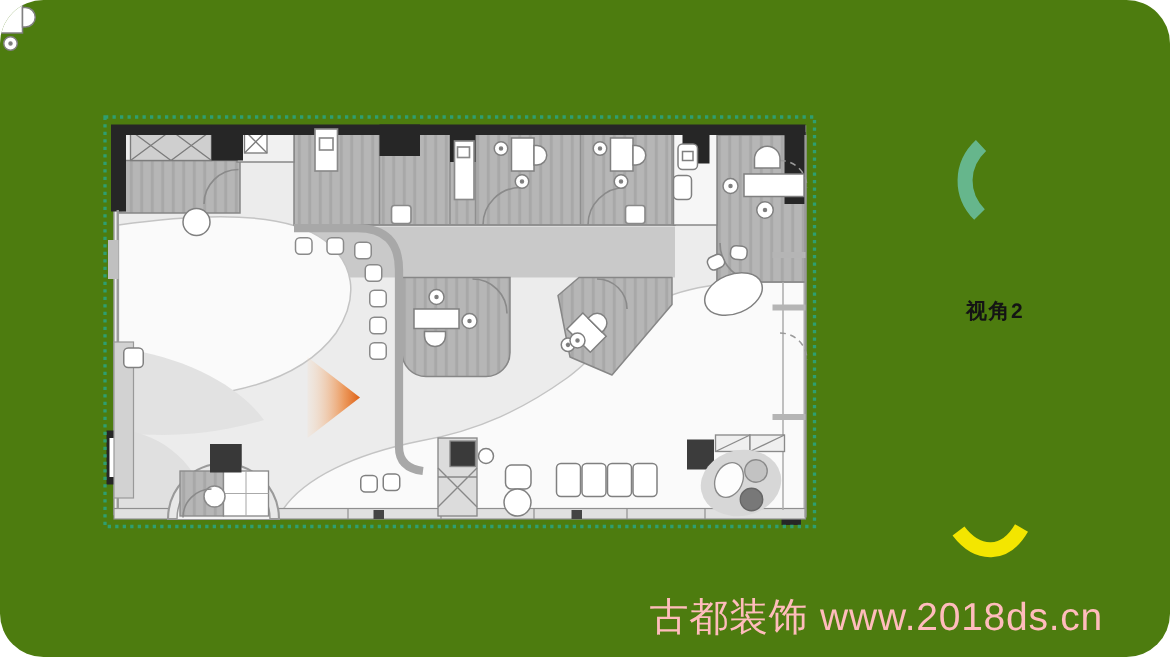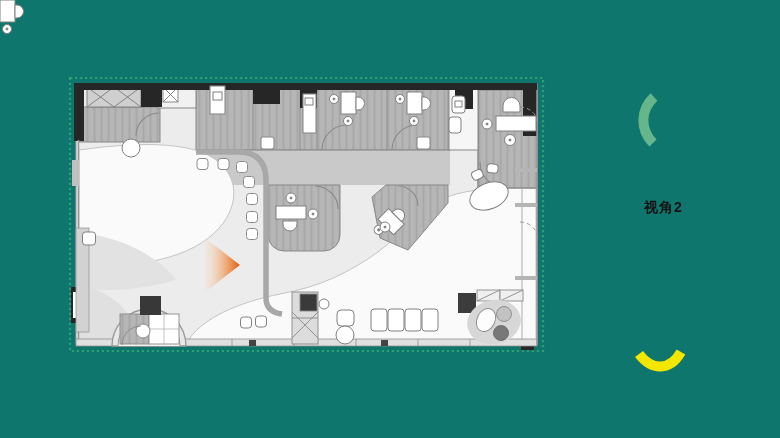--- a/index.html
+++ b/index.html
@@ -1,17 +1,17 @@
 <!DOCTYPE html>
 <html><head>
 <meta charset="utf-8">
 <style>
   html,body{margin:0;padding:0;background:#fff;}
-  .canvas{position:relative;width:780px;height:438px;background:#0f766e;overflow:hidden;
-          font-family:"Liberation Sans",sans-serif;}
+  .canvas{position:relative;width:780px;height:438px;background:#4d7c0f;overflow:hidden;
+          font-family:"Liberation Sans",sans-serif;border-radius:29px;}
   .plan-svg{position:absolute;left:0;top:0;}
   .view-label{position:absolute;left:644px;top:199px;font-size:14px;font-weight:700;
               color:#141414;letter-spacing:1px;white-space:nowrap;}
   .watermark{position:absolute;left:433px;top:394px;width:347px;font-size:26px;
              color:#ffbcbc;white-space:nowrap;overflow:hidden;letter-spacing:0.5px;}
 </style>
 </head>
 <body>
 
 <div class="canvas">
@@ -217,14 +217,15 @@
 
   <polygon points="205,238 205,292 240,265" fill="url(#coneGrad)"></polygon>
 
   <rect x="70" y="78" width="473" height="273" fill="none" stroke-width="2.2" stroke-dasharray="2.2,2.8" stroke="#2f9e70"></rect>
 
   <path d="M654,97 C640,110 640,130 653,143" fill="none" stroke-width="10" stroke="#66b68c"></path>
   <path d="M639,354 C652,371 670,371 681,352" fill="none" stroke-width="10" stroke="#f3e600"></path>
 </svg>
 
 <div class="view-label">视角2</div>
+<div class="watermark">古都装饰 www.2018ds.cn</div>
 
 </div>
 
 </body></html>

